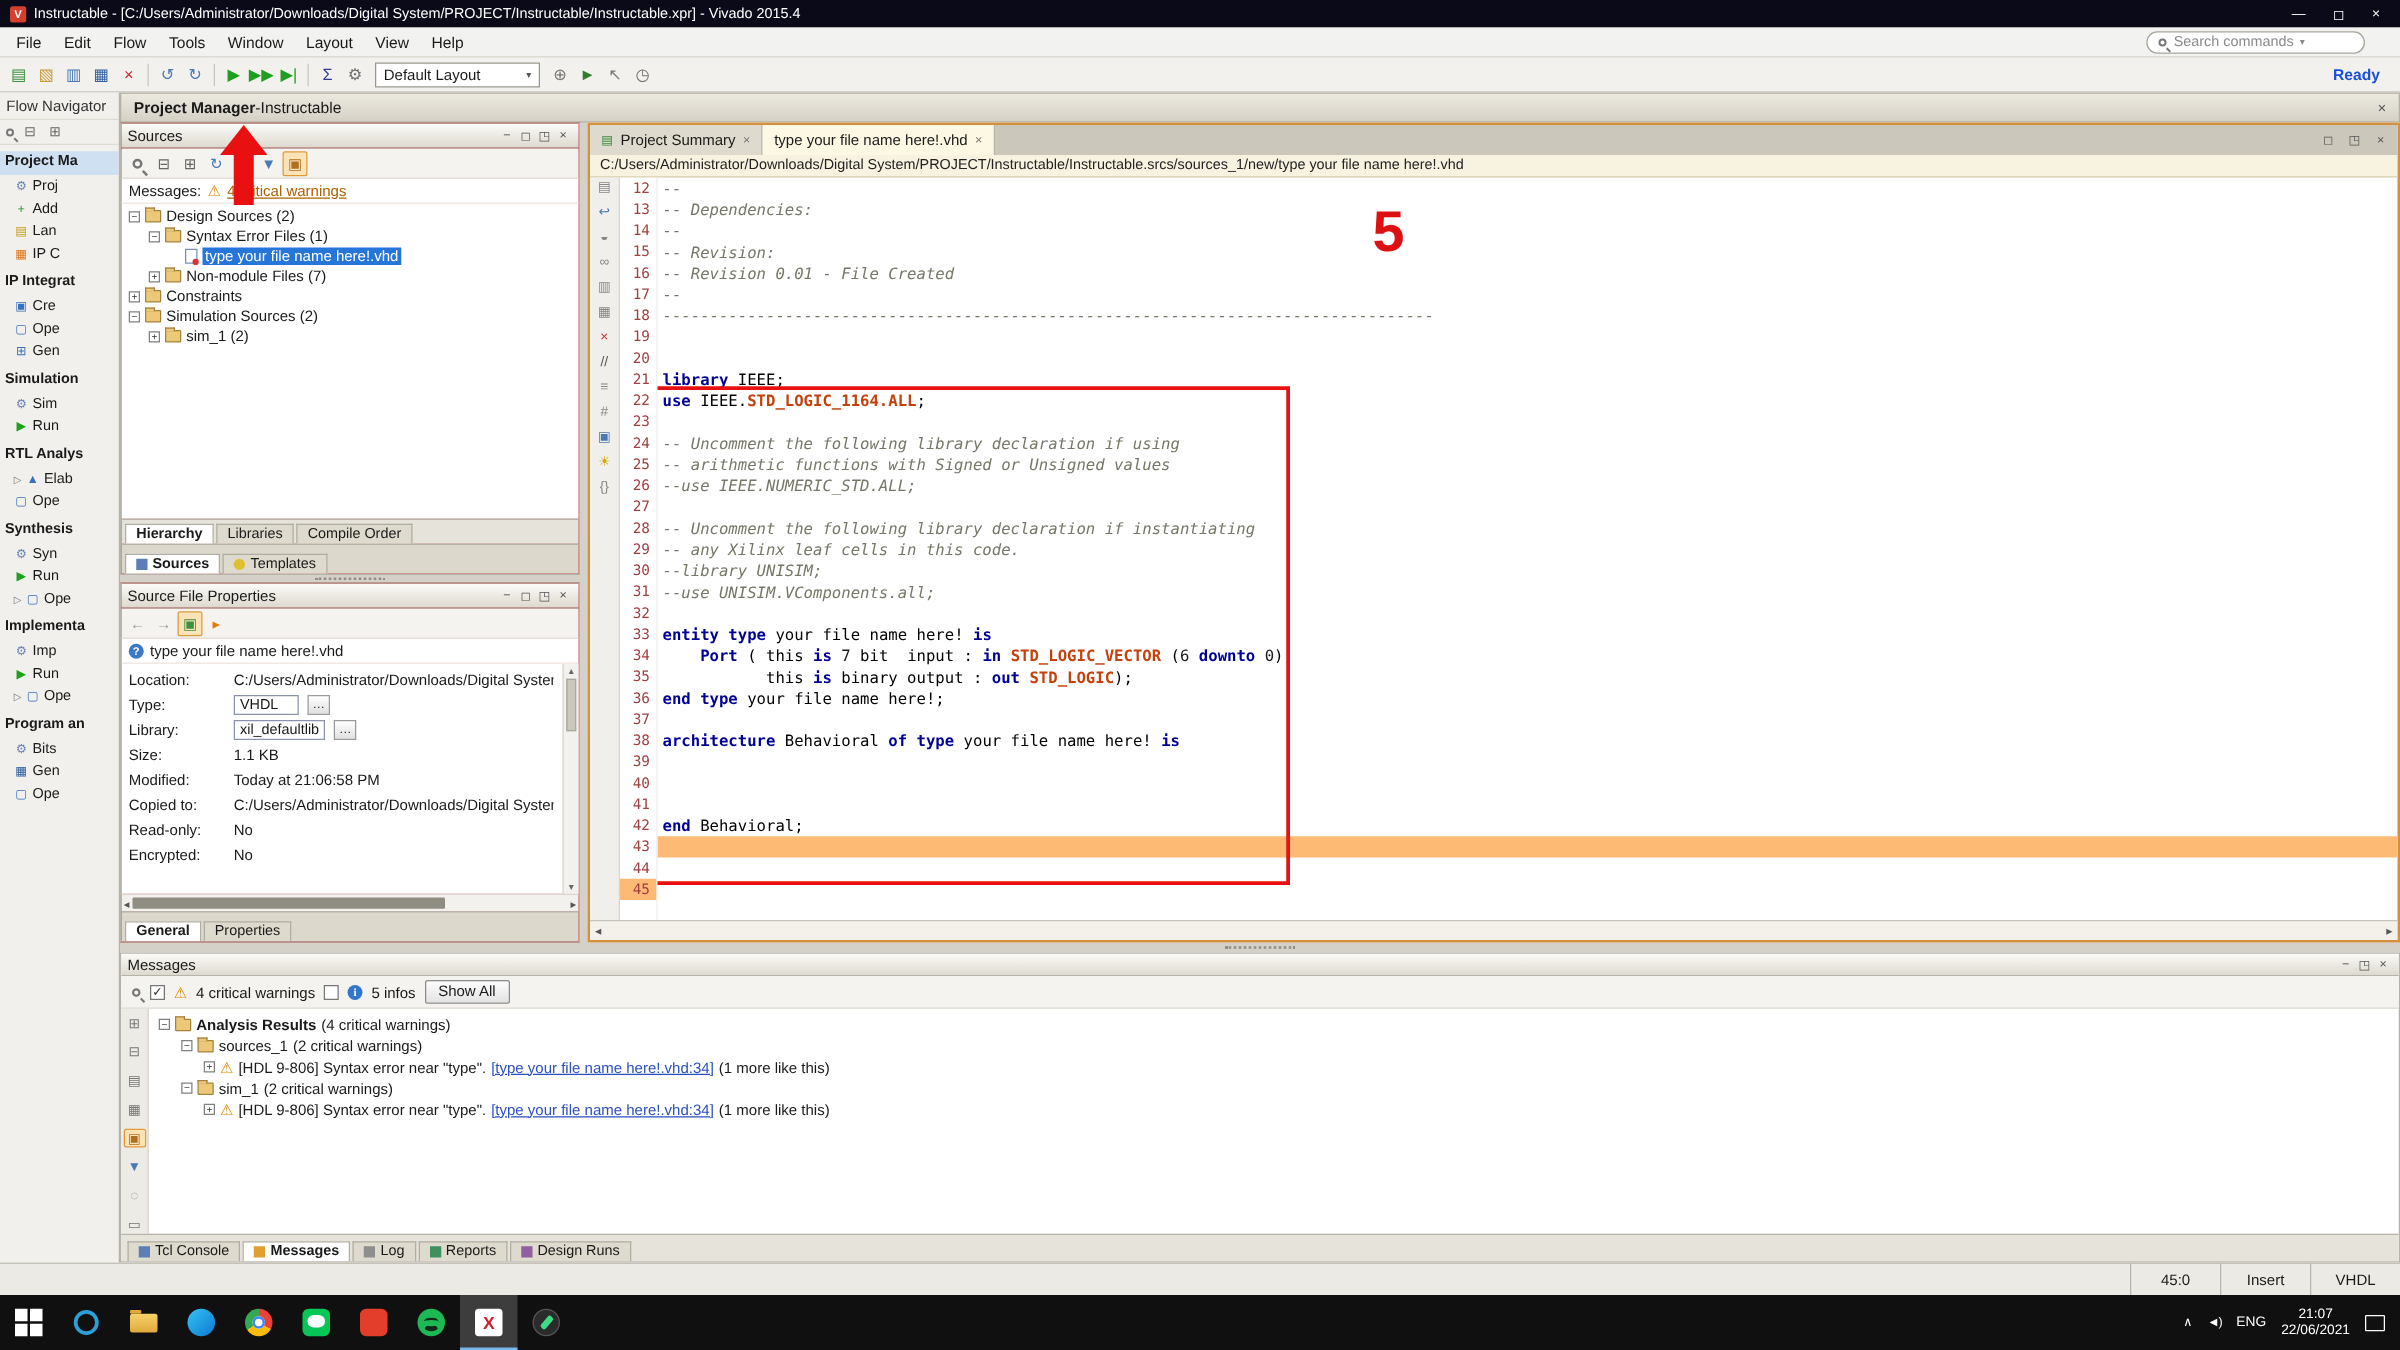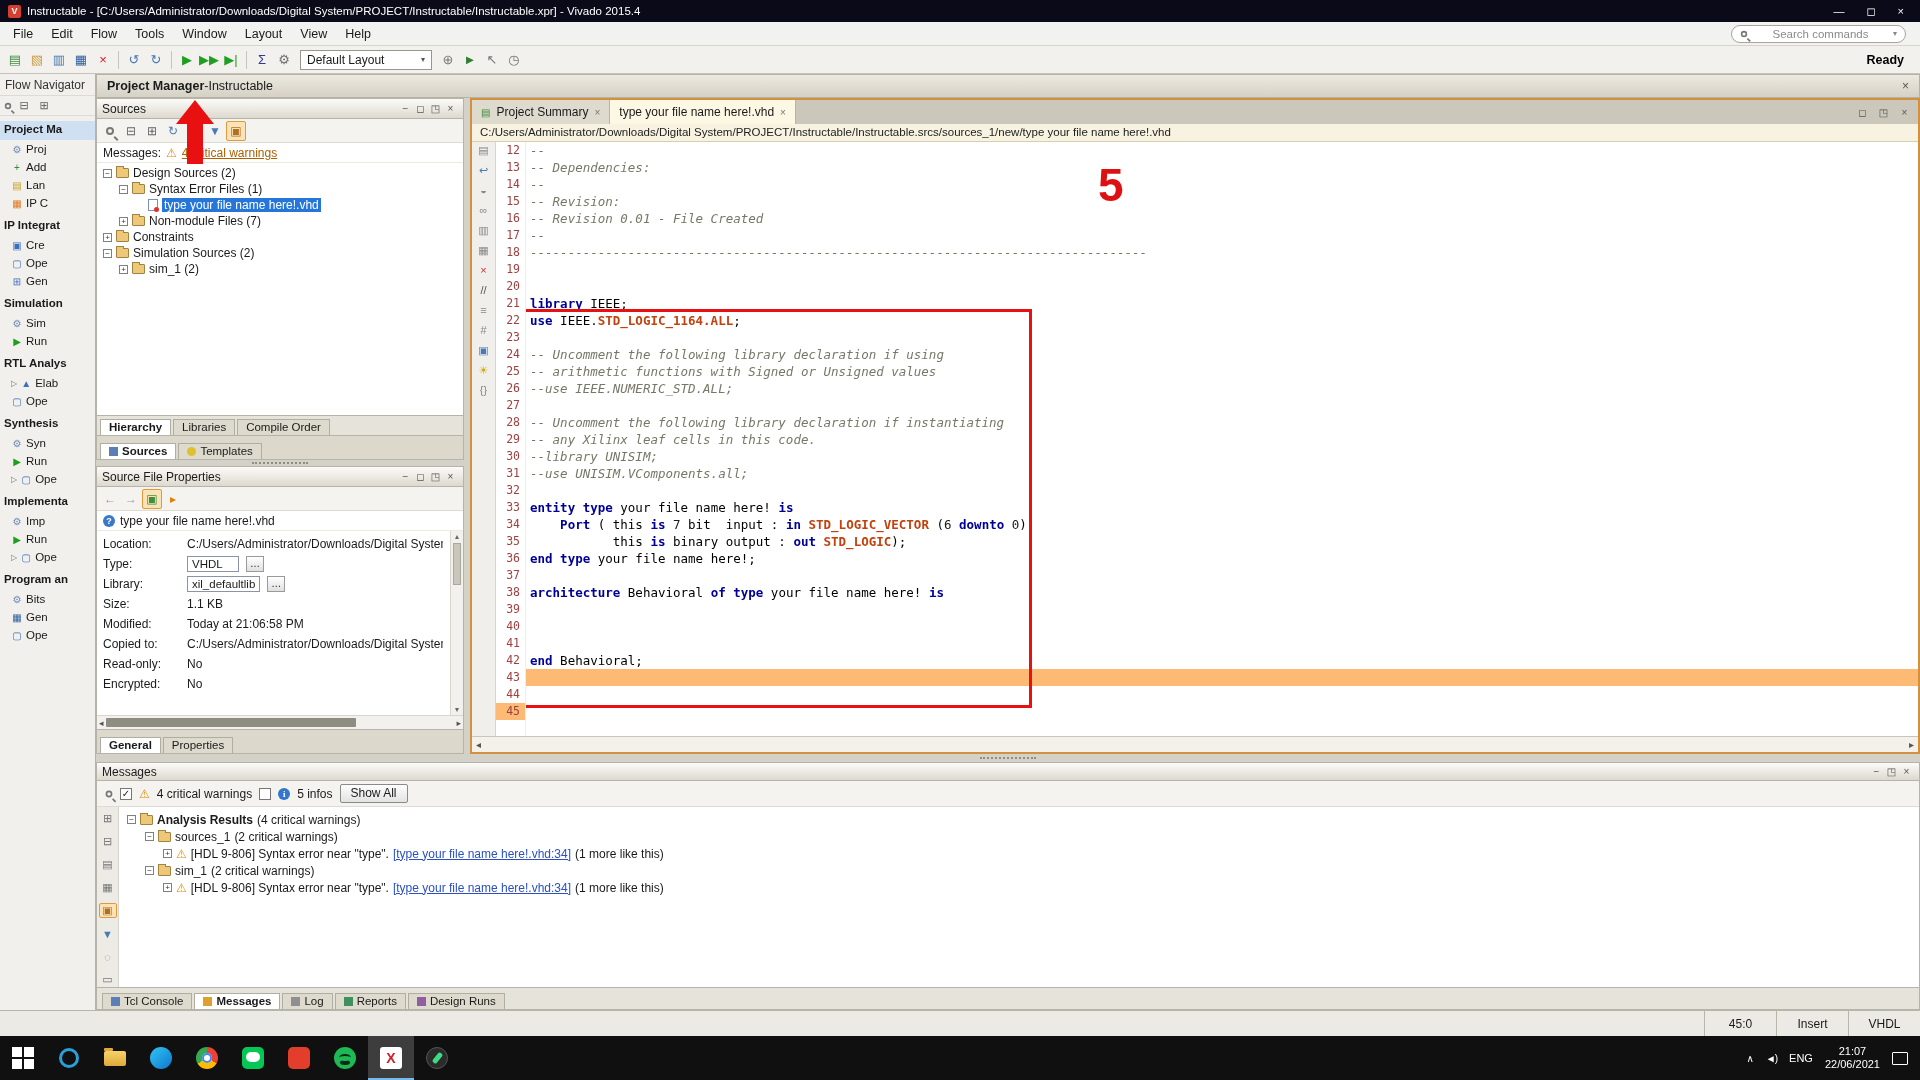--- a/index.html
+++ b/index.html
@@ -9,31 +9,31 @@
   
   .titlebar { height:22px; background:#0a0a18; color:#fff; display:flex; align-items:center; padding:0 8px; font-size:11.5px; }
   .tb-logo { width:13px; height:13px; background:#d43f2f; border-radius:2px; color:#fff; font-size:9px; font-weight:bold; display:flex; align-items:center; justify-content:center; margin-right:6px; flex:none; }
   .tb-title { flex:1; white-space:nowrap; overflow:hidden; }
   .tb-ctl { display:flex; gap:22px; padding-right:8px; }
   .tb-ctl span { font-size:11px; }
 
   
   .menubar { height:24px; background:#f2f2f0; border-bottom:1px solid #d6d3ca; display:flex; align-items:center; padding:0 4px; }
   .menu-item { padding:3px 9px; font-size:12.5px; }
-  .searchbox { margin-left:auto; margin-right:10px; width:175px; height:18px; border:1px solid #a8a49a; border-radius:9px; background:#fff; display:flex; align-items:center; gap:5px; padding:0 8px; color:#8a8a8a; font-size:11.5px;justify-content:space-between; }
+  .searchbox { margin-left:auto; margin-right:24px; width:175px; height:18px; border:1px solid #a8a49a; border-radius:9px; background:#fff; display:flex; align-items:center; gap:5px; padding:0 8px; color:#8a8a8a; font-size:11.5px; }
   .searchbox .car { font-size:8px; color:#888; }
 
   
   .toolbar { height:28px; background:#f2f1ee; border-bottom:1px solid #c6c3ba; display:flex; align-items:center; padding:0 4px; gap:1px; }
   .tbtn { display:inline-flex; align-items:center; justify-content:center; min-width:22px; height:22px; font-size:13px; color:#666; }
   .tbtn.hl { background:#fbe3b8; border:1px solid #e09a3c; border-radius:2px; }
   .tsep { width:1px; height:18px; background:#c8c5bc; margin:0 4px; display:inline-block; }
   .layout-select { width:132px; height:20px; border:1px solid #9a968c; background:#fff; display:flex; align-items:center; padding:0 6px; font-size:12px; margin:0 4px; }
   .layout-select .car { margin-left:auto; font-size:8px; color:#555; }
-  .ready { margin-left:auto; font-weight:bold; padding-right:12px; font-size:12.5px; color:#000000; }
+  .ready { margin-left:auto; font-weight:bold; padding-right:12px; font-size:12.5px; color:#1d4ed8; }
 
   
   .workspace { height:936px; display:flex; }
 
   
   .flownav { width:96px; background:#f1f0ec; border-right:1px solid #b6b3aa; flex:none; overflow:hidden; }
   .fn-title { height:22px; display:flex; align-items:center; padding:0 5px; font-size:12px; color:#333; white-space:nowrap; overflow:hidden; border-bottom:1px solid #dedbd2; }
   .fn-tools { height:20px; display:flex; align-items:center; gap:4px; padding:0 4px; border-bottom:1px solid #dedbd2; }
   .fn-sec { font-weight:bold; padding:2px 4px 0; height:19px; white-space:nowrap; overflow:hidden; font-size:11.5px; margin-top:5px; }
   .fn-sec.sel { background:#cfe0f2; }

